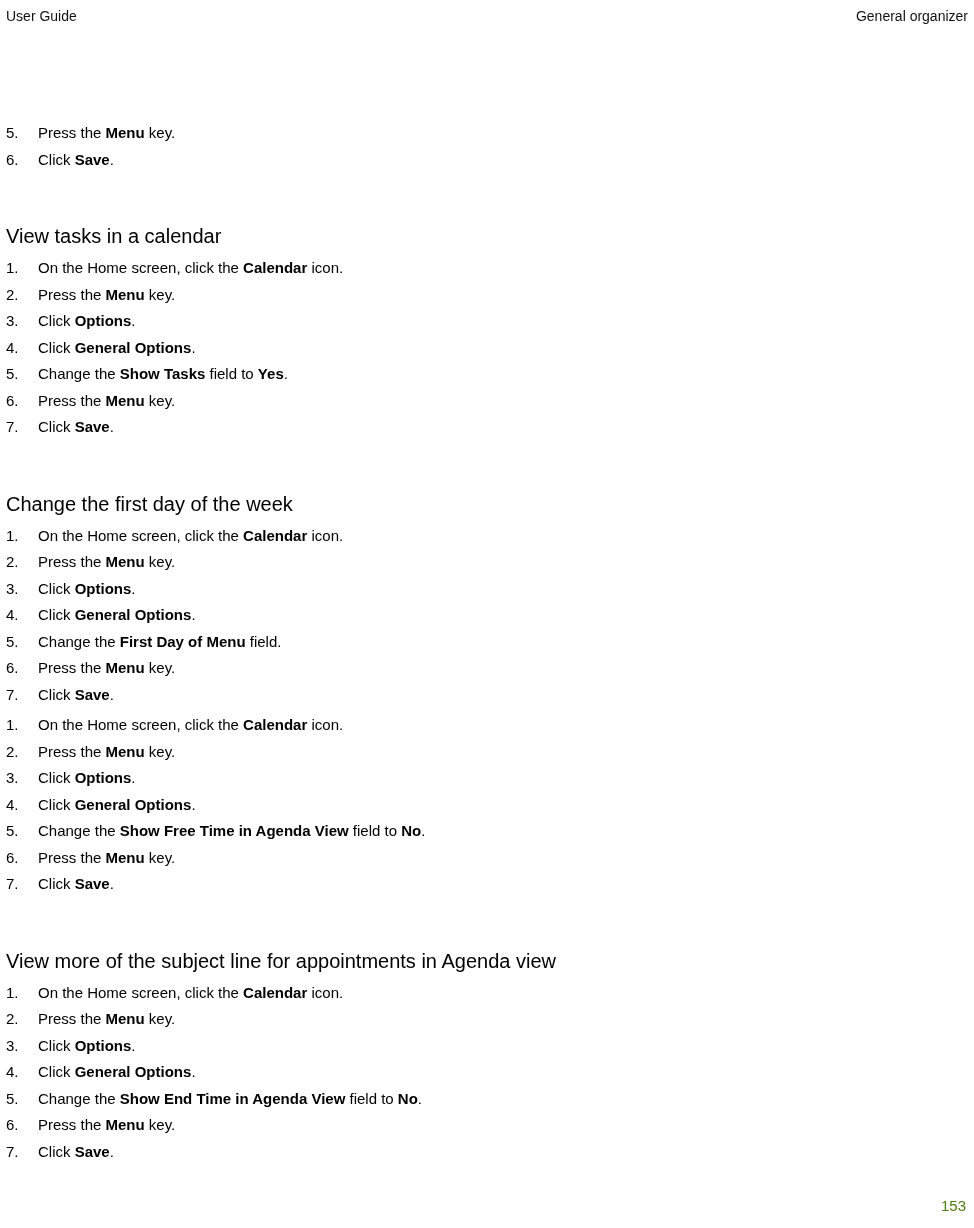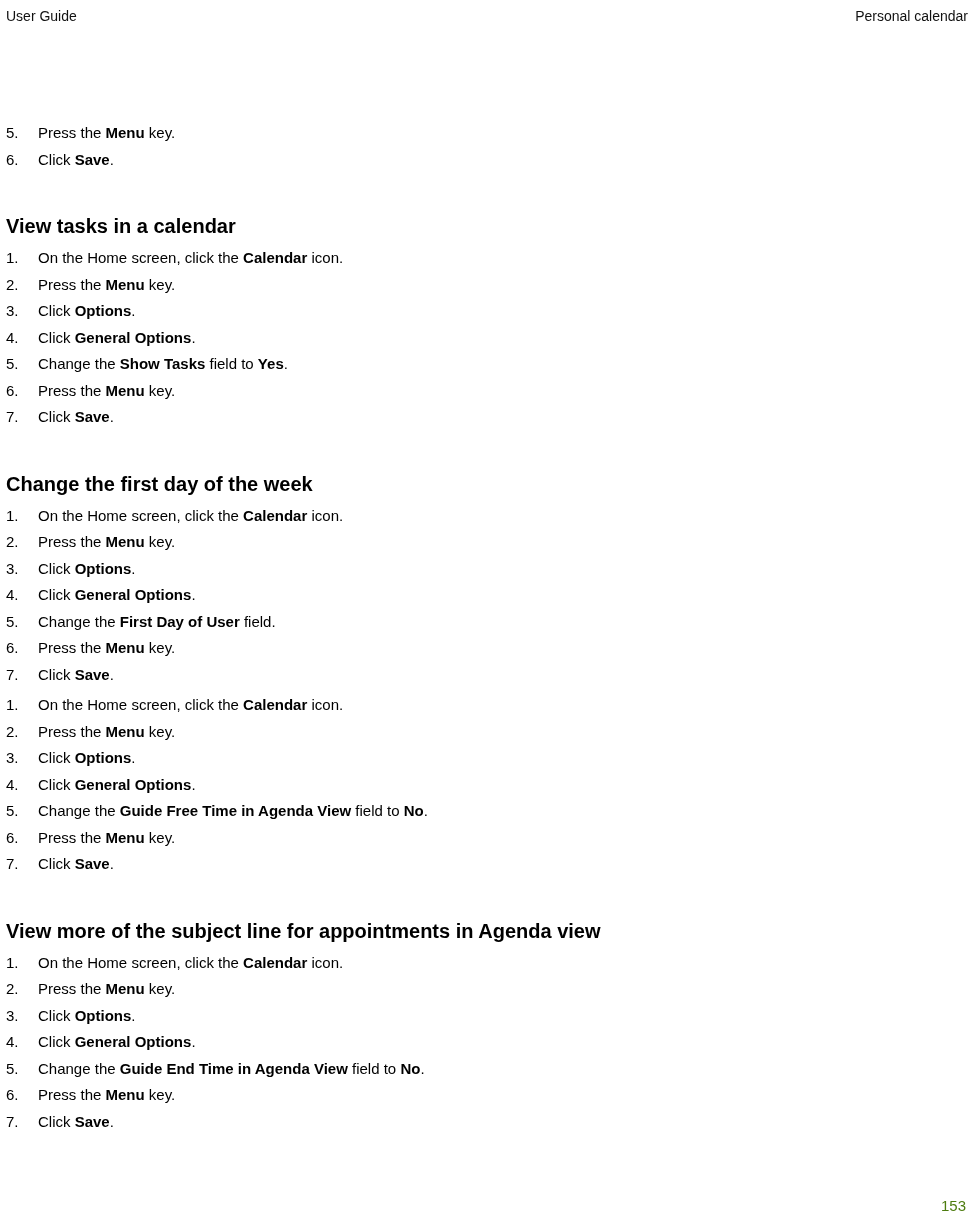--- a/index.html
+++ b/index.html
@@ -30,22 +30,22 @@
   .content {
     position: absolute;
     top: 118px;
     left: 6px;
     right: 6px;
     font-size: 15px;
     line-height: 1.5;
   }
   .section-title {
     font-size: 20px;
-    font-weight: bold;
-    margin-top: 40px;
+    font-weight: normal;
+    margin-top: 50px;
     margin-bottom: 6px;
   }
   ol {
     list-style: none;
     padding: 0;
     margin: 0 0 8px 0;
   }
   ol li {
     display: flex;
     align-items: baseline;
@@ -69,21 +69,21 @@
     font-size: 15px;
     color: #4d7c0f;
   }
 </style>
 </head>
 <body>
 
 <div class="page">
   <div class="header">
     <span>User Guide</span>
-    <span>Personal calendar</span>
+    <span>General organizer</span>
   </div>
 
   <div class="content">
     <ol id="intro-steps">
         <li>
           <span class="num">5.</span>
           <span class="step-text">Press the <b>Menu</b> key.</span>
         </li>
         <li>
           <span class="num">6.</span>
@@ -135,51 +135,51 @@
           <li>
             <span class="num">3.</span>
             <span class="step-text">Click <b>Options</b>.</span>
           </li>
           <li>
             <span class="num">4.</span>
             <span class="step-text">Click <b>General Options</b>.</span>
           </li>
           <li>
             <span class="num">5.</span>
-            <span class="step-text">Change the <b>First Day of User</b> field.</span>
-          </li>
-          <li>
-            <span class="num">6.</span>
-            <span class="step-text">Press the <b>Menu</b> key.</span>
-          </li>
-          <li>
-            <span class="num">7.</span>
-            <span class="step-text">Click <b>Save</b>.</span>
-          </li>
-        </ol>
-        <ol>
-          <li>
-            <span class="num">1.</span>
-            <span class="step-text">On the Home screen, click the <b>Calendar</b> icon.</span>
-          </li>
-          <li>
-            <span class="num">2.</span>
-            <span class="step-text">Press the <b>Menu</b> key.</span>
-          </li>
-          <li>
-            <span class="num">3.</span>
-            <span class="step-text">Click <b>Options</b>.</span>
-          </li>
-          <li>
-            <span class="num">4.</span>
-            <span class="step-text">Click <b>General Options</b>.</span>
-          </li>
-          <li>
-            <span class="num">5.</span>
-            <span class="step-text">Change the <b>Guide Free Time in Agenda View</b> field to <b>No</b>.</span>
+            <span class="step-text">Change the <b>First Day of Menu</b> field.</span>
+          </li>
+          <li>
+            <span class="num">6.</span>
+            <span class="step-text">Press the <b>Menu</b> key.</span>
+          </li>
+          <li>
+            <span class="num">7.</span>
+            <span class="step-text">Click <b>Save</b>.</span>
+          </li>
+        </ol>
+        <ol>
+          <li>
+            <span class="num">1.</span>
+            <span class="step-text">On the Home screen, click the <b>Calendar</b> icon.</span>
+          </li>
+          <li>
+            <span class="num">2.</span>
+            <span class="step-text">Press the <b>Menu</b> key.</span>
+          </li>
+          <li>
+            <span class="num">3.</span>
+            <span class="step-text">Click <b>Options</b>.</span>
+          </li>
+          <li>
+            <span class="num">4.</span>
+            <span class="step-text">Click <b>General Options</b>.</span>
+          </li>
+          <li>
+            <span class="num">5.</span>
+            <span class="step-text">Change the <b>Show Free Time in Agenda View</b> field to <b>No</b>.</span>
           </li>
           <li>
             <span class="num">6.</span>
             <span class="step-text">Press the <b>Menu</b> key.</span>
           </li>
           <li>
             <span class="num">7.</span>
             <span class="step-text">Click <b>Save</b>.</span>
           </li>
         </ol>
@@ -196,21 +196,21 @@
           <li>
             <span class="num">3.</span>
             <span class="step-text">Click <b>Options</b>.</span>
           </li>
           <li>
             <span class="num">4.</span>
             <span class="step-text">Click <b>General Options</b>.</span>
           </li>
           <li>
             <span class="num">5.</span>
-            <span class="step-text">Change the <b>Guide End Time in Agenda View</b> field to <b>No</b>.</span>
+            <span class="step-text">Change the <b>Show End Time in Agenda View</b> field to <b>No</b>.</span>
           </li>
           <li>
             <span class="num">6.</span>
             <span class="step-text">Press the <b>Menu</b> key.</span>
           </li>
           <li>
             <span class="num">7.</span>
             <span class="step-text">Click <b>Save</b>.</span>
           </li>
         </ol>

